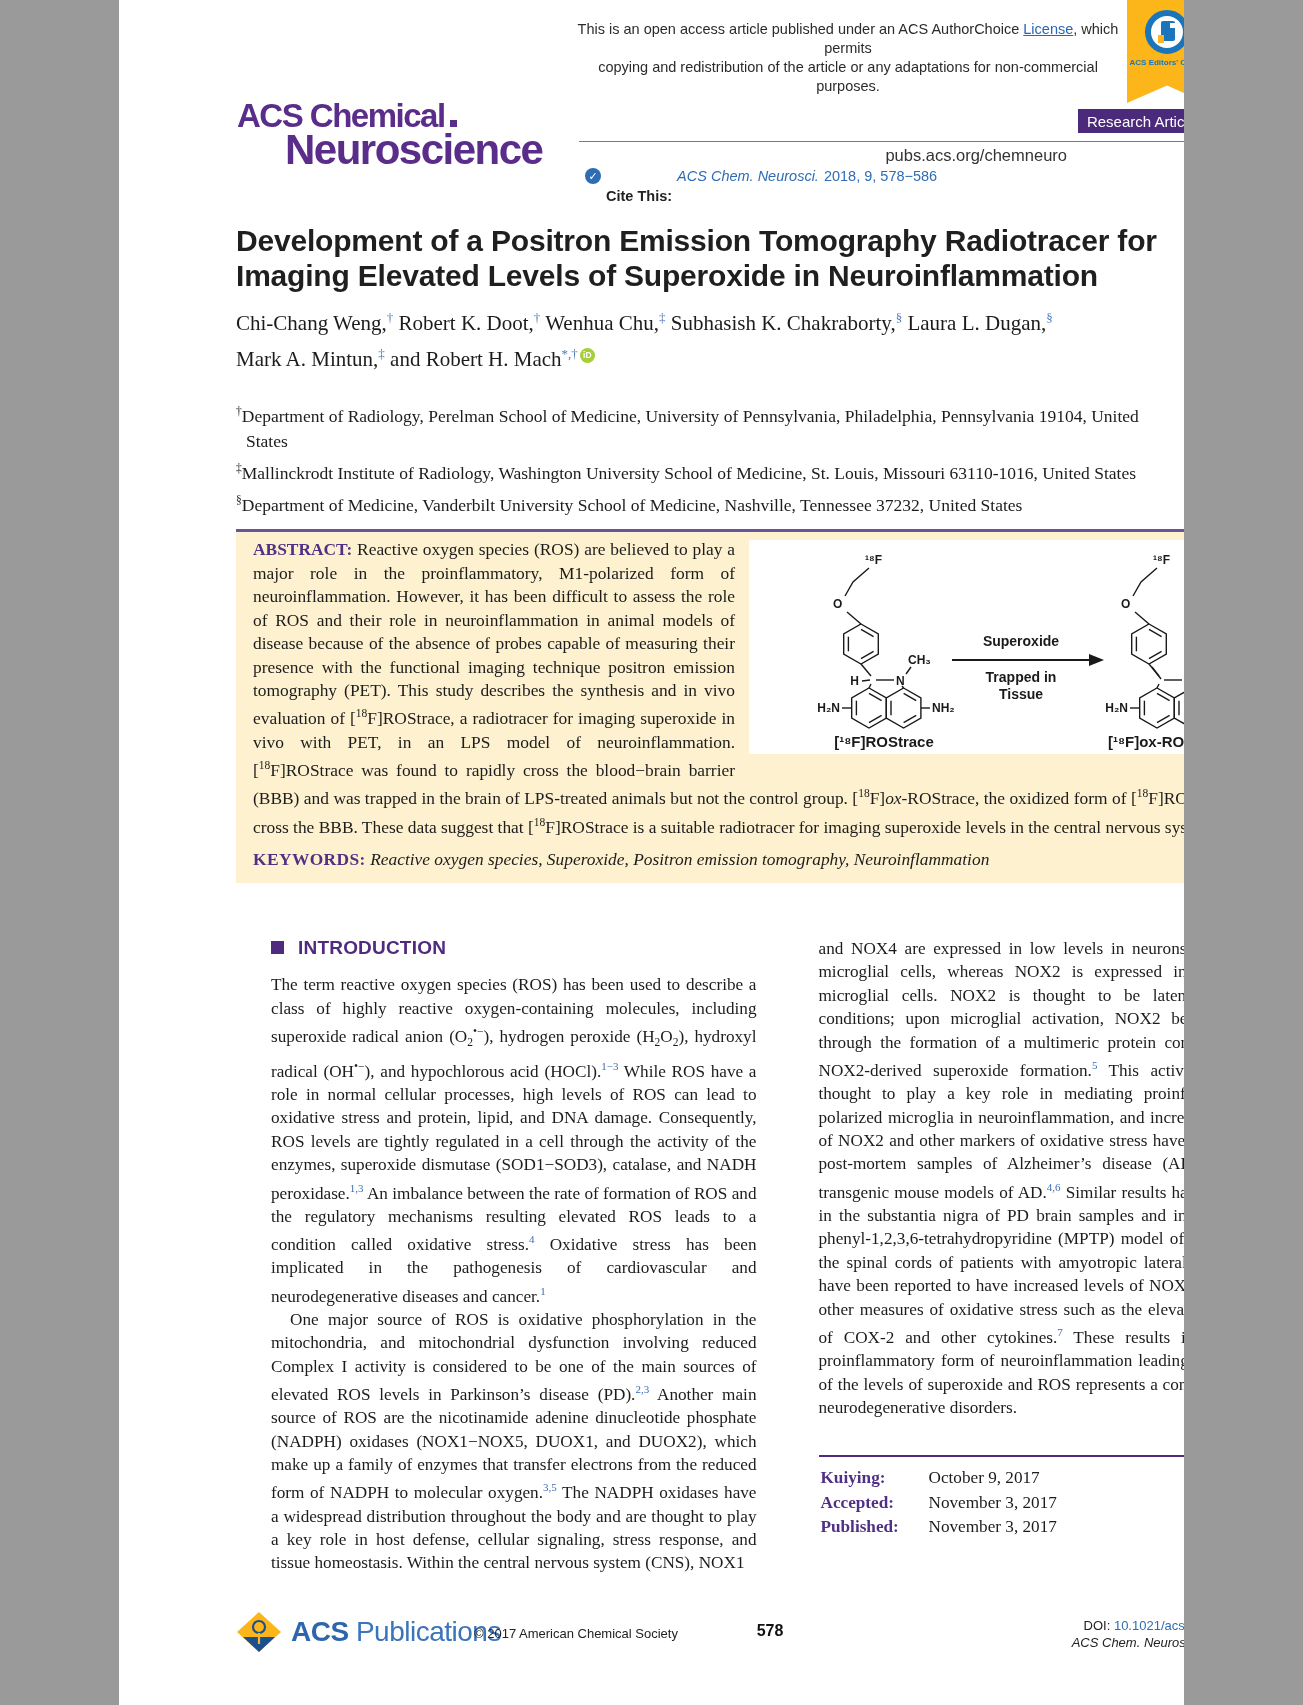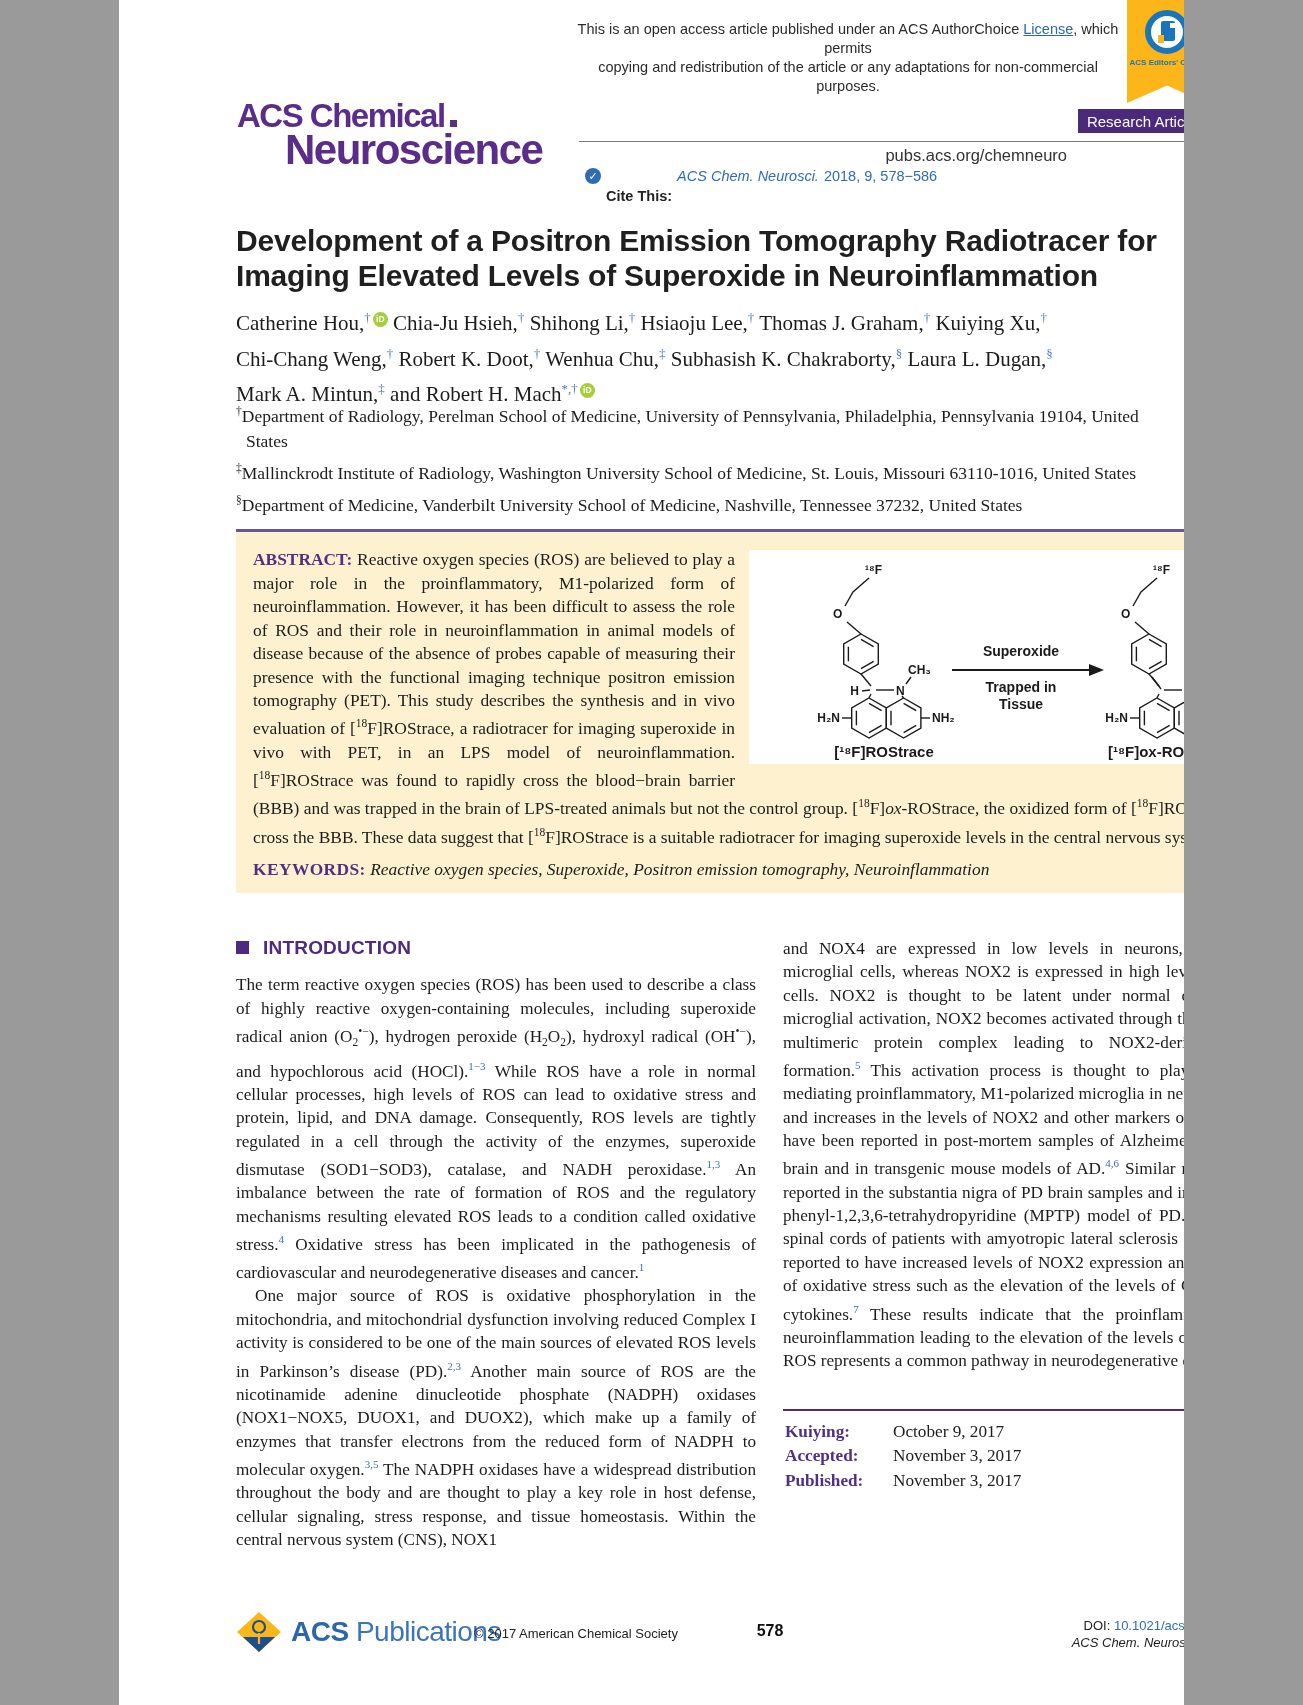--- a/index.html
+++ b/index.html
@@ -42,34 +42,34 @@
   .authors { position: absolute; top: 303px; left: 117px; width: 1010px; font-size: 21px; line-height: 29.5px; }
   sup.aff { color: #4f79bd; font-size: 13px; }
   .orcid { display: inline-block; width: 15px; height: 15px; border-radius: 50%; background: #a6ce39; color: #fff;
     font-family: "Liberation Sans", sans-serif; font-size: 8.5px; font-weight: 700; text-align: center; line-height: 15px;
     vertical-align: super; margin-left: 2px; cursor: pointer; }
   .affils { position: absolute; top: 399px; left: 117px; width: 1055px; font-size: 17.5px; line-height: 25px; }
   .affils > div { padding-left: 10px; text-indent: -10px; margin-bottom: 2px; }
   .affils sup { font-size: 11.5px; }
   
   .abstract-box { position: absolute; top: 529px; left: 117px; width: 1068px; background: #fdf1cf;
-    border-top: 3px solid #6a5596; padding: 16px 15px 12px 17px; }
+    border-top: 3px solid #6a5596; padding: 6px 15px 12px 17px; }
   .graphic { float: right; width: 540px; height: 214px; background: #fff; margin: 2px 0 6px 14px; }
   .abs-text { font-size: 17.4px; line-height: 23.5px; text-align: justify; }
   .abs-label { font-weight: 700; color: #503084; }
   .kw-line { margin-top: 9px; font-size: 17.4px; line-height: 23px; }
   .kw-label { font-weight: 700; color: #503084; letter-spacing: 0.4px; }
   .kw-text { font-style: italic; }
   
   .atomtxt { font-family: "Liberation Sans", sans-serif; font-size: 12px; font-weight: 700; fill: #1a1a1a; }
   .glab { font-family: "Liberation Sans", sans-serif; font-size: 14px; font-weight: 700; fill: #1a1a1a; }
   .gcap { font-family: "Liberation Sans", sans-serif; font-size: 15px; font-weight: 700; fill: #1a1a1a; }
   
   .columns { position: absolute; top: 931px; left: 117px; width: 1068px; display: flex; gap: 27px; }
-  .col { width: 520px; font-size: 17.2px; line-height: 23.4px; text-align: justify; }
+  .col { width: 520px; font-size: 17.2px; line-height: 23.4px; text-align: justify; margin-left: 35px; }
   .sec-head { font-family: "Liberation Sans", sans-serif; color: #4f2a7f; font-size: 19px; font-weight: 700;
     margin: 5px 0 14px; display: flex; align-items: center; gap: 14px; letter-spacing: 0.2px; }
   .sec-bullet { width: 13px; height: 13px; background: #4f2a7f; display: inline-block; }
   .col p { margin: 0; }
   p.indent { text-indent: 19px; }
   .col .rp { margin-top: 6px; }
   sup { font-size: 11.5px; }
   sub { font-size: 11.5px; }
   sup.cit { color: #3f6cb5; font-size: 11px; }
   
@@ -119,21 +119,20 @@
     <span class="cite-label">Cite This:</span>
     <span class="cite-journal">ACS Chem. Neurosci.</span>
     <span class="cite-detail">2018, 9, 578−586</span>
   </div>
 
   <div class="site-url">pubs.acs.org/chemneuro</div>
 
   <h1 class="title" style="margin:0;">Development of a Positron Emission Tomography Radiotracer for Imaging Elevated Levels of Superoxide in Neuroinflammation</h1>
 
   <div class="authors">
-    <div>Catherine Hou,<sup class="aff">†</sup><span class="orcid">iD</span> Chia-Ju Hsieh,<sup class="aff">†</sup> Shihong Li,<sup class="aff">†</sup> Hsiaoju Lee,<sup class="aff">†</sup> Thomas J. Graham,<sup class="aff">†</sup> Kuiying Xu,<sup class="aff">†</sup></div>
     <div>Chi-Chang Weng,<sup class="aff">†</sup> Robert K. Doot,<sup class="aff">†</sup> Wenhua Chu,<sup class="aff">‡</sup> Subhasish K. Chakraborty,<sup class="aff">§</sup> Laura L. Dugan,<sup class="aff">§</sup></div>
     <div>Mark A. Mintun,<sup class="aff">‡</sup> and Robert H. Mach<sup class="aff">*,†</sup><span class="orcid">iD</span></div>
   </div>
 
   <div class="affils">
     <div><sup>†</sup>Department of Radiology, Perelman School of Medicine, University of Pennsylvania, Philadelphia, Pennsylvania 19104, United<br>States</div>
     <div><sup>‡</sup>Mallinckrodt Institute of Radiology, Washington University School of Medicine, St. Louis, Missouri 63110-1016, United States</div>
     <div><sup>§</sup>Department of Medicine, Vanderbilt University School of Medicine, Nashville, Tennessee 37232, United States</div>
   </div>
 

